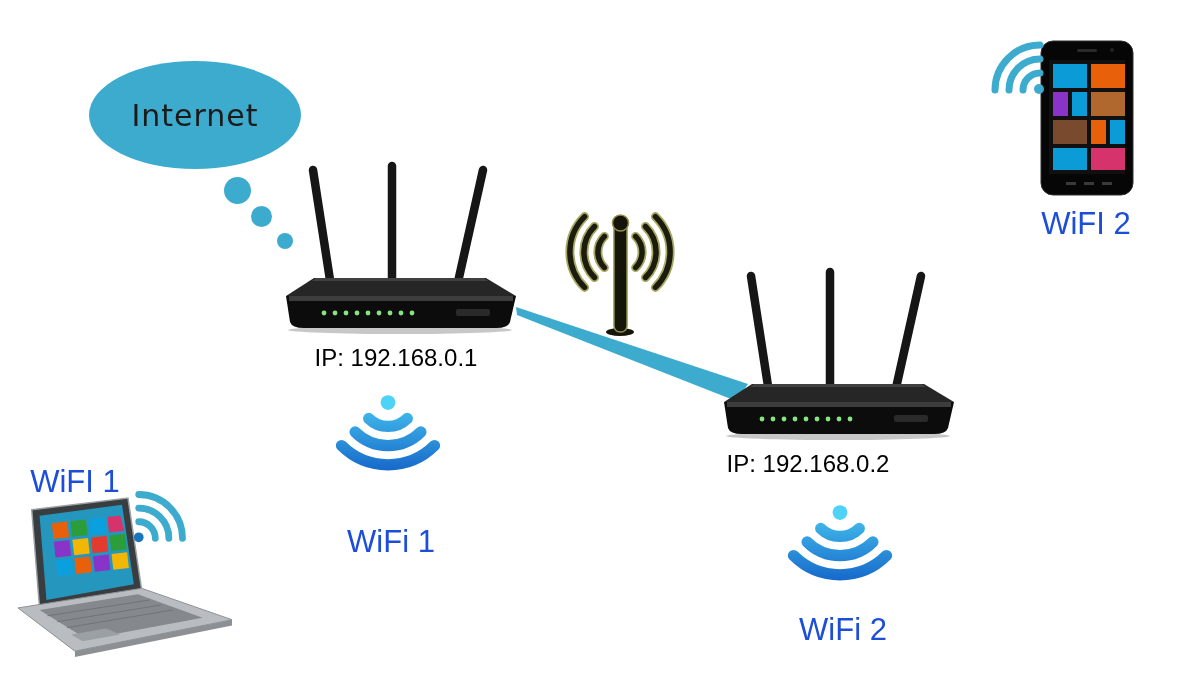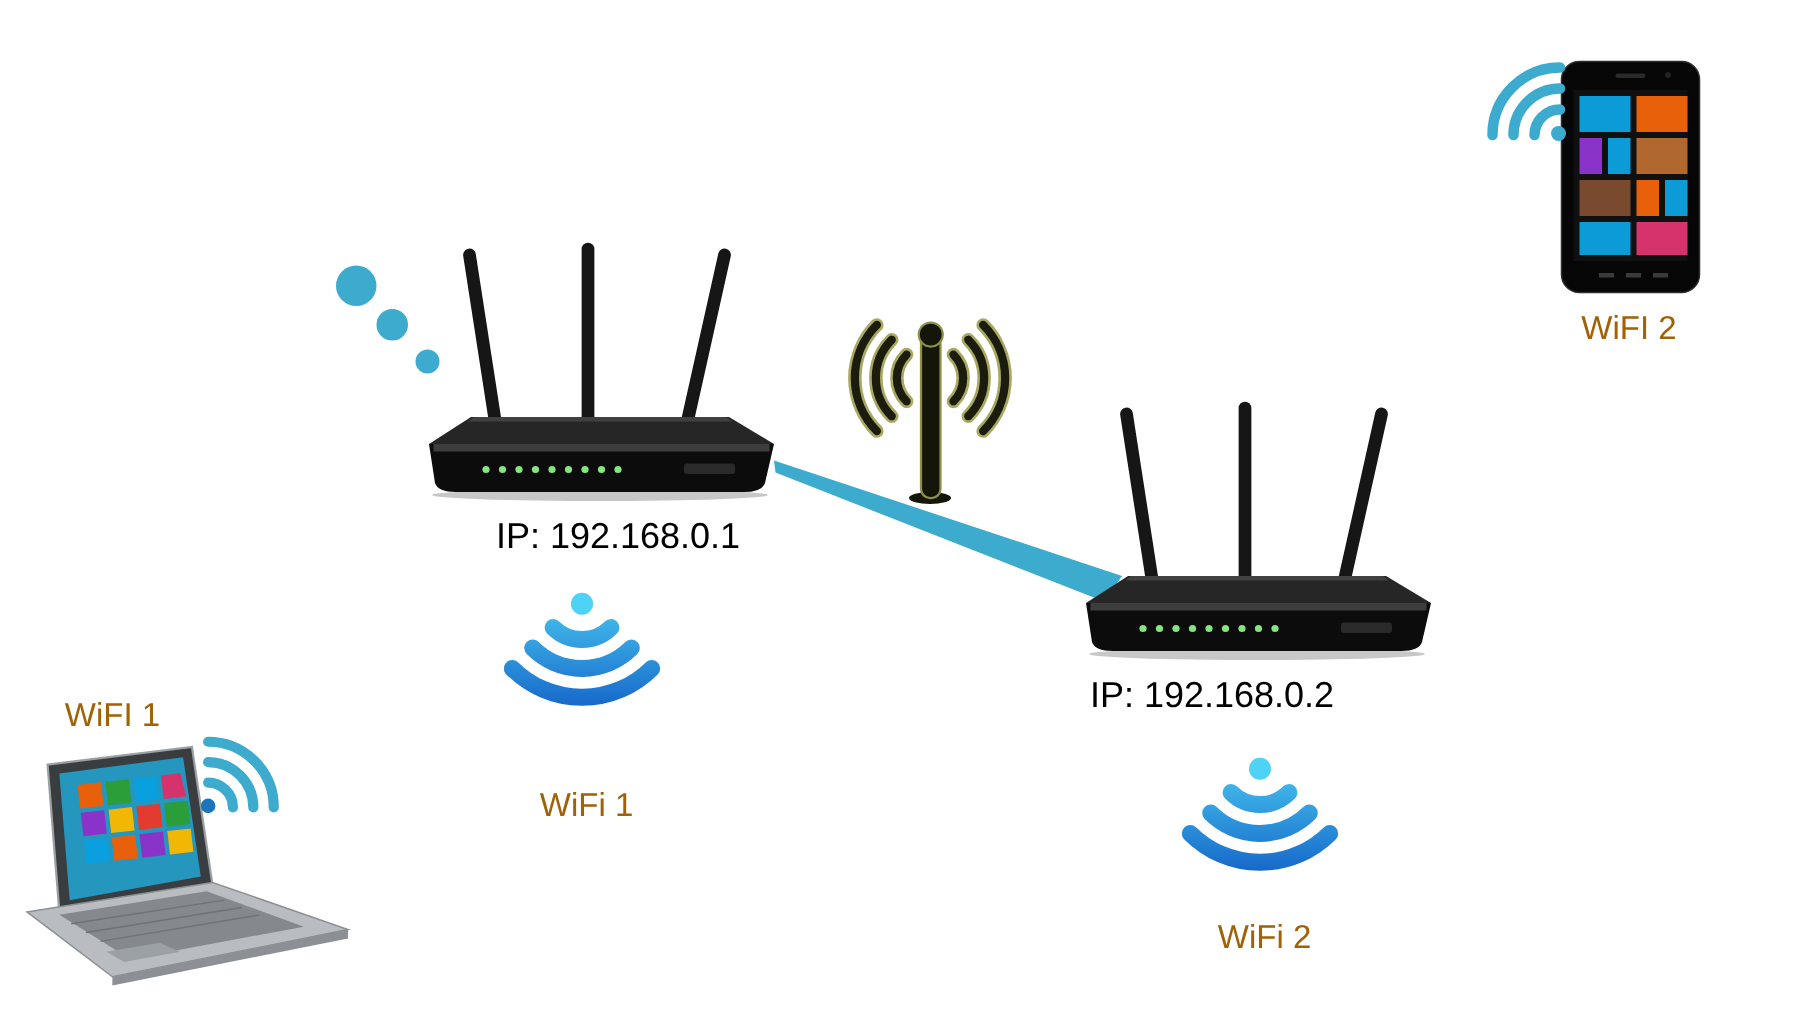--- a/index.html
+++ b/index.html
@@ -14,28 +14,28 @@
                font-family:"DejaVu Sans",sans-serif;font-size:30px;color:#1b1b1b;letter-spacing:1px;}
   .dot{border-radius:50%;background:#3dabce;}
   .dot1{left:224px;top:177px;width:27px;height:27px;}
   .dot2{left:251px;top:206px;width:21px;height:21px;}
   .dot3{left:277px;top:233px;width:16px;height:16px;}
 
   
   .r1{left:280px;top:160px;width:240px;height:175px;}
   .r2{left:718px;top:266px;width:240px;height:175px;}
   .ip{position:absolute;width:240px;text-align:center;font-size:24px;color:#000;font-weight:500;}
-  .ip1{left:292px;top:344px;}
+  .ip1{left:276px;top:344px;}
   .ip2{left:688px;top:450px;}
 
   
   .wf1{left:320px;top:390px;width:136px;height:84px;}
   .wf2{left:772px;top:500px;width:136px;height:84px;}
 
-  .teal-label{position:absolute;color:#a16207;font-size:22px;}
+  .teal-label{position:absolute;color:#1d4ed8;font-size:31px;}
   .wl1{left:316px;top:524px;width:150px;text-align:center;}
   .wl2{left:768px;top:612px;width:150px;text-align:center;}
   .pl{left:1005px;top:206px;width:162px;text-align:center;}
   .ll{left:14px;top:464px;width:122px;text-align:center;}
 
   .antenna{left:540px;top:196px;width:160px;height:142px;}
   .wedge{left:505px;top:293px;width:255px;height:115px;}
 
   .phone{left:1040px;top:40px;width:94px;height:156px;}
   .pf{left:976px;top:26px;width:72px;height:72px;}
@@ -79,20 +79,26 @@
 
       <g id="wifiFanSym">
         <circle cx="60" cy="11" r="6.5" fill="#4ed2f5"></circle>
         <path d="M 43 25 A 24 24 0 0 0 77 25" fill="none" stroke="url(#wifiGrad)" stroke-width="10" stroke-linecap="round"></path>
         <path d="M 31 37 A 41 41 0 0 0 89 37" fill="none" stroke="url(#wifiGrad)" stroke-width="10" stroke-linecap="round"></path>
         <path d="M 19 49 A 58 58 0 0 0 101 49" fill="none" stroke="url(#wifiGrad)" stroke-width="10" stroke-linecap="round"></path>
       </g>
     </defs>
   </svg>
 
+  <div class="abs cloud-wrap">
+    <svg width="218" height="114" viewBox="0 0 218 114">
+      <ellipse cx="109" cy="57" rx="106" ry="54" fill="#3dabce"></ellipse>
+    </svg>
+    <div class="cloud-label">Internet</div>
+  </div>
   <div class="abs dot dot1"></div>
   <div class="abs dot dot2"></div>
   <div class="abs dot dot3"></div>
 
   <svg class="abs wedge" viewBox="0 0 255 115">
     <polygon points="11,14 243,91 231,108 12,22" fill="#3dabce"></polygon>
   </svg>
 
   <svg class="abs r1" viewBox="0 0 240 175">
     <use href="#routerSym"></use>

